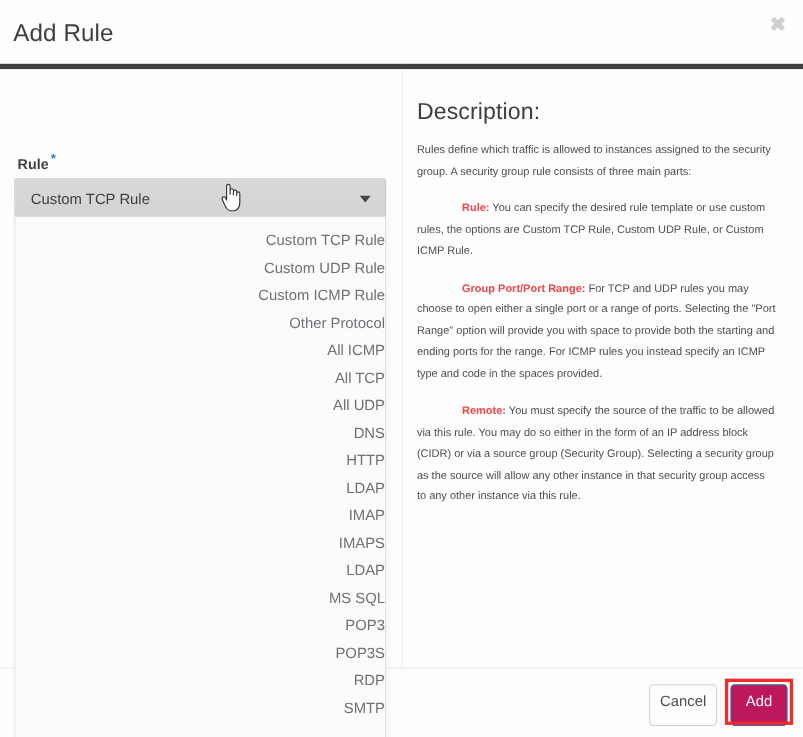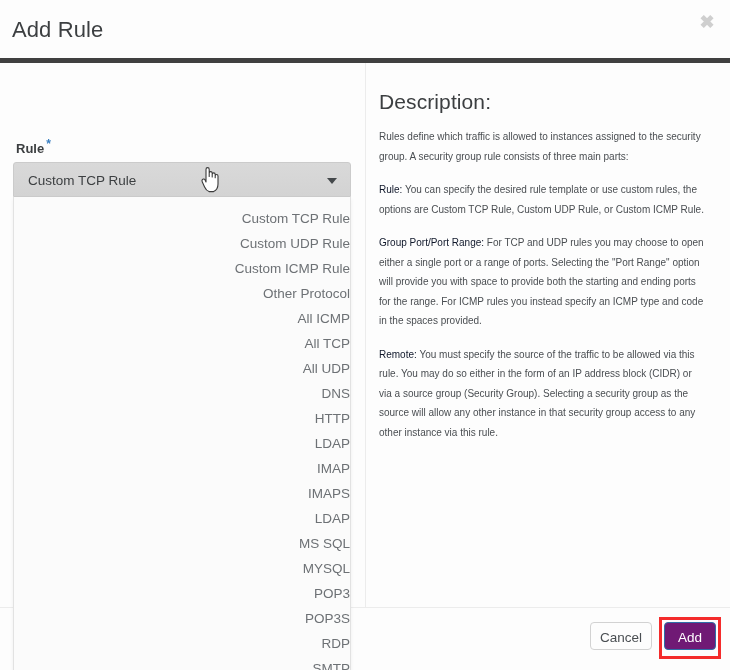--- a/index.html
+++ b/index.html
@@ -179,53 +179,53 @@
     margin: 0 0 12px 0;
     line-height: 26px;
     letter-spacing: 0.1px;
   }
   .desc-p {
     font-size: 10px;
     line-height: 19.5px;
     color: #4a4e52;
     margin: 0 0 14px 0;
   }
-  .desc-p b { color: #0f172a; font-weight: 400; }
+  .desc-p b { color: #ef4444; font-weight: 700; margin-left: 41px; }
 
   
   .modal-footer {
     position: relative;
     flex: 0 0 62px;
     height: 62px;
     border-top: 1px solid #ececec;
     background: #fdfdfd;
   }
   .btn {
     position: absolute;
     top: 14px;
-    height: 28px;
+    height: 38px;
     border-radius: 4px;
     font-size: 13.5px;
     line-height: 30px;
     text-align: center;
     box-sizing: border-box;
     cursor: pointer;
     user-select: none;
   }
   .btn-cancel {
     right: 78px;
     width: 62px;
     background: #fdfdfd;
     border: 1px solid #d2d2d2;
     color: #4a4e52;
   }
   .btn-add {
     right: 14px;
     width: 52px;
-    background: #701a75;
+    background: #be185d;
     border: 1px solid #2f6ea8;
     color: #ffffff;
   }
   .btn-add-wrap {
     position: absolute;
     right: 9px;
     top: 9px;
     width: 62px;
     height: 42px;
     border: 3px solid #f42b2b;
@@ -277,21 +277,20 @@
             <div class="dd-item">All ICMP</div>
             <div class="dd-item">All TCP</div>
             <div class="dd-item">All UDP</div>
             <div class="dd-item">DNS</div>
             <div class="dd-item">HTTP</div>
             <div class="dd-item">LDAP</div>
             <div class="dd-item">IMAP</div>
             <div class="dd-item">IMAPS</div>
             <div class="dd-item">LDAP</div>
             <div class="dd-item">MS SQL</div>
-            <div class="dd-item">MYSQL</div>
             <div class="dd-item">POP3</div>
             <div class="dd-item">POP3S</div>
             <div class="dd-item">RDP</div>
             <div class="dd-item">SMTP</div>
           </div>
       </div>
 
       <svg class="cursor-hand" viewBox="0 0 24 30">
         <path d="M8 14 L8 4.5 Q8 2.6 9.6 2.6 Q11.2 2.6 11.2 4.5 L11.2 11.5 L11.2 8.2 Q11.2 6.6 12.7 6.6 Q14.2 6.6 14.2 8.2 L14.2 12 L14.2 9.4 Q14.2 7.9 15.7 7.9 Q17.2 7.9 17.2 9.4 L17.2 12.8 L17.2 10.9 Q17.2 9.5 18.6 9.5 Q20 9.5 20 10.9 L20 19 Q20 24.6 15.6 26.6 L11 26.6 Q8.2 25.6 6.6 22 L4.2 16.8 Q3.4 15 4.8 14.2 Q6.2 13.4 7.1 15.1 L8 17 Z" fill="#ffffff" stroke="#3a3a3a" stroke-width="1.1" stroke-linejoin="round"></path>
       </svg>

